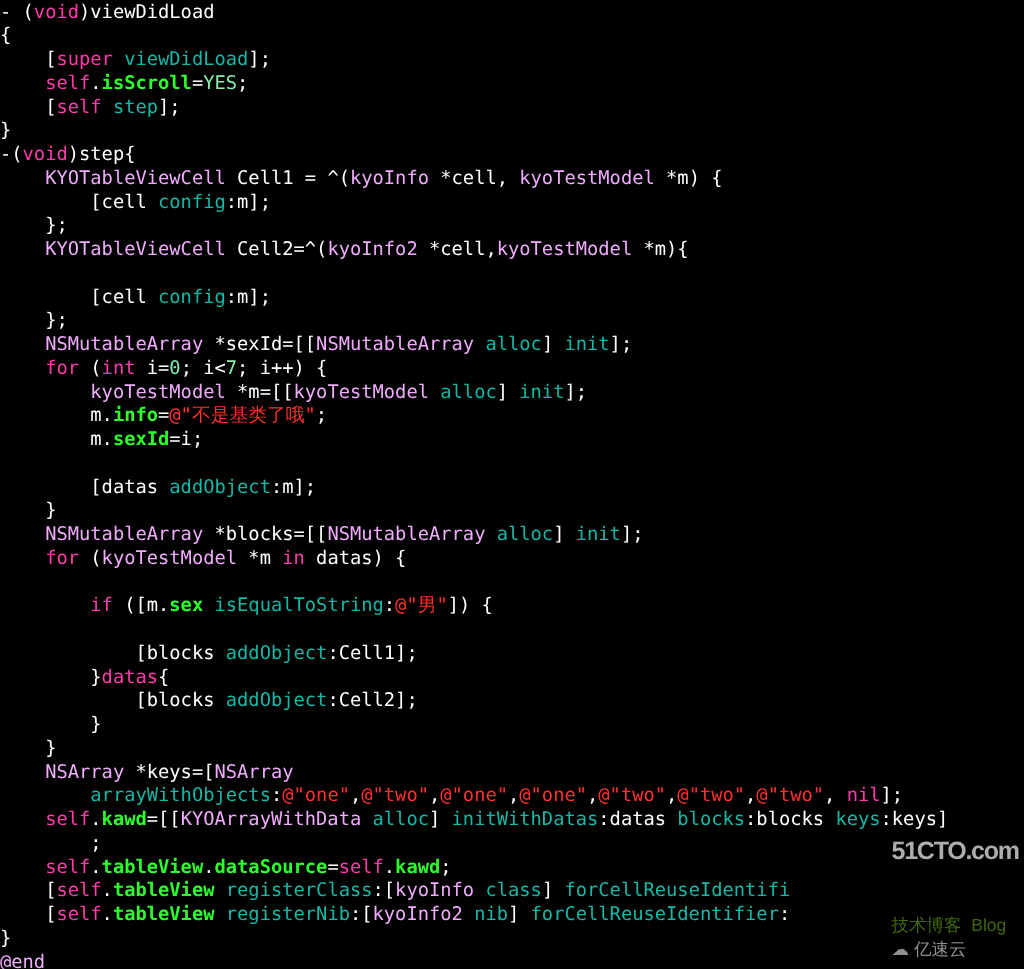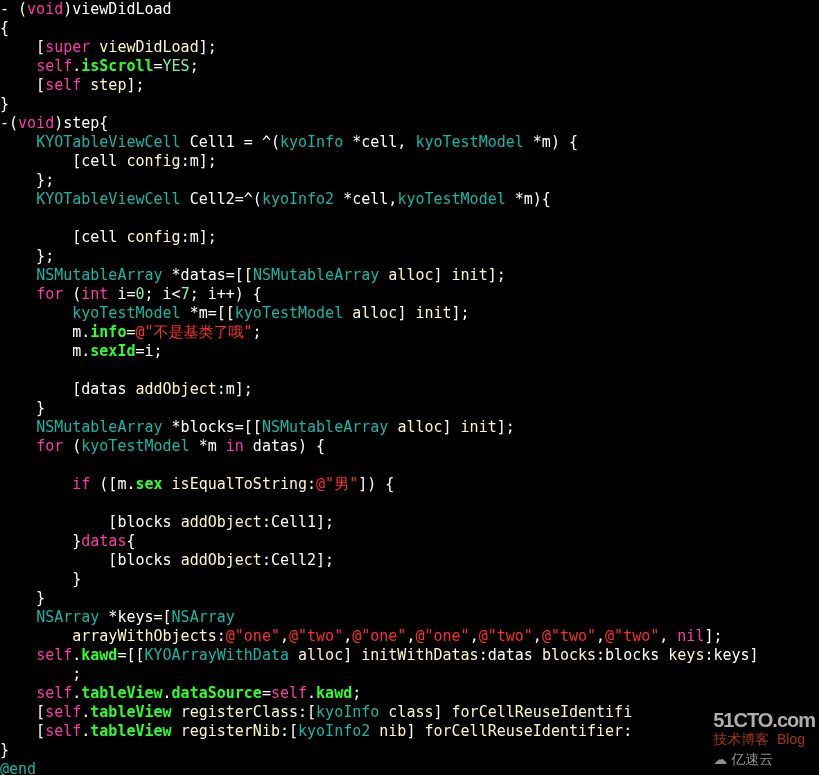--- a/index.html
+++ b/index.html
@@ -14,57 +14,57 @@
     height: 775px;
     overflow: hidden;
     position: relative;
   }
   pre {
     margin: 0;
     padding: 0;
     white-space: pre;
   }
   .kw   { color: #ff3aaa; }   
-  .type { color: #14b8a6; }   
+  .type { color: #f0abfc; }   
   .num  { color: #86efac; }   
-  .msg  { color: #fef9c3; margin-top: 46px; }   
+  .msg  { color: #14b8a6; margin-top: 46px; }   
   .mem  { color: #2cff2c; font-weight: bold; }   
   .str  { color: #ff2f2f; }   
   .pl   { color: #ffffff; text-align: right; }   
   .watermark {
     position: absolute;
     right: 4px;
     bottom: 6px;
     font-family: Arial, sans-serif;
     color: #bbb;
     opacity: 0.85;
     pointer-events: none;
   }
   .watermark .l1 { font-size: 20px; font-weight: 900; letter-spacing: -1px; color: #ccc; text-shadow: 1px 1px 2px #000; margin-top: 18px; }
-  .watermark .l2 { font-size: 14px; color: #c2410c; }
+  .watermark .l2 { font-size: 14px; color: #4d7c0f; margin-top: 40px; }
   .watermark .l3 { font-size: 14px; color: #aaa; display: inline-flex; align-items: center; gap: 4px; }
 </style>
 </head>
 <body>
 
 <pre><span class="pl"><span>- (</span><span class="kw">void</span><span>)viewDidLoad</span></span>
 <span class="pl">{</span>
 <span class="pl"><span>    [</span><span class="kw">super</span><span> </span><span class="msg">viewDidLoad</span><span>];</span></span>
 <span class="pl"><span>    </span><span class="kw">self</span><span>.</span><span class="mem">isScroll</span><span>=</span><span class="num">YES</span><span>;</span></span>
 <span class="pl"><span>    [</span><span class="kw">self</span><span> </span><span class="msg">step</span><span>];</span></span>
 <span class="pl">}</span>
 <span class="pl"><span>-(</span><span class="kw">void</span><span>)step{</span></span>
 <span class="pl"><span>    </span><span class="type">KYOTableViewCell</span><span> Cell1 = ^(</span><span class="type">kyoInfo</span><span> *cell, </span><span class="type">kyoTestModel</span><span> *m) {</span></span>
 <span class="pl"><span>        [cell </span><span class="msg">config</span><span>:m];</span></span>
 <span class="pl">    };</span>
 <span class="pl"><span>    </span><span class="type">KYOTableViewCell</span><span> Cell2=^(</span><span class="type">kyoInfo2</span><span> *cell,</span><span class="type">kyoTestModel</span><span> *m){</span></span>
 <span class="pl"></span>
 <span class="pl"><span>        [cell </span><span class="msg">config</span><span>:m];</span></span>
 <span class="pl">    };</span>
-<span class="pl"><span>    </span><span class="type">NSMutableArray</span><span> *datas=[[</span><span class="type">NSMutableArray</span><span> </span><span class="msg">alloc</span><span>] </span><span class="msg">init</span><span>];</span></span>
+<span class="pl"><span>    </span><span class="type">NSMutableArray</span><span> *sexId=[[</span><span class="type">NSMutableArray</span><span> </span><span class="msg">alloc</span><span>] </span><span class="msg">init</span><span>];</span></span>
 <span class="pl"><span>    </span><span class="kw">for</span><span> (</span><span class="kw">int</span><span> i=</span><span class="num">0</span><span>; i&lt;</span><span class="num">7</span><span>; i++) {</span></span>
 <span class="pl"><span>        </span><span class="type">kyoTestModel</span><span> *m=[[</span><span class="type">kyoTestModel</span><span> </span><span class="msg">alloc</span><span>] </span><span class="msg">init</span><span>];</span></span>
 <span class="pl"><span>        m.</span><span class="mem">info</span><span>=</span><span class="str">@"不是基类了哦"</span><span>;</span></span>
 <span class="pl"><span>        m.</span><span class="mem">sexId</span><span>=i;</span></span>
 <span class="pl"></span>
 <span class="pl"><span>        [datas </span><span class="msg">addObject</span><span>:m];</span></span>
 <span class="pl">    }</span>
 <span class="pl"><span>    </span><span class="type">NSMutableArray</span><span> *blocks=[[</span><span class="type">NSMutableArray</span><span> </span><span class="msg">alloc</span><span>] </span><span class="msg">init</span><span>];</span></span>
 <span class="pl"><span>    </span><span class="kw">for</span><span> (</span><span class="type">kyoTestModel</span><span> *m </span><span class="kw">in</span><span> datas) {</span></span>
 <span class="pl"></span>

